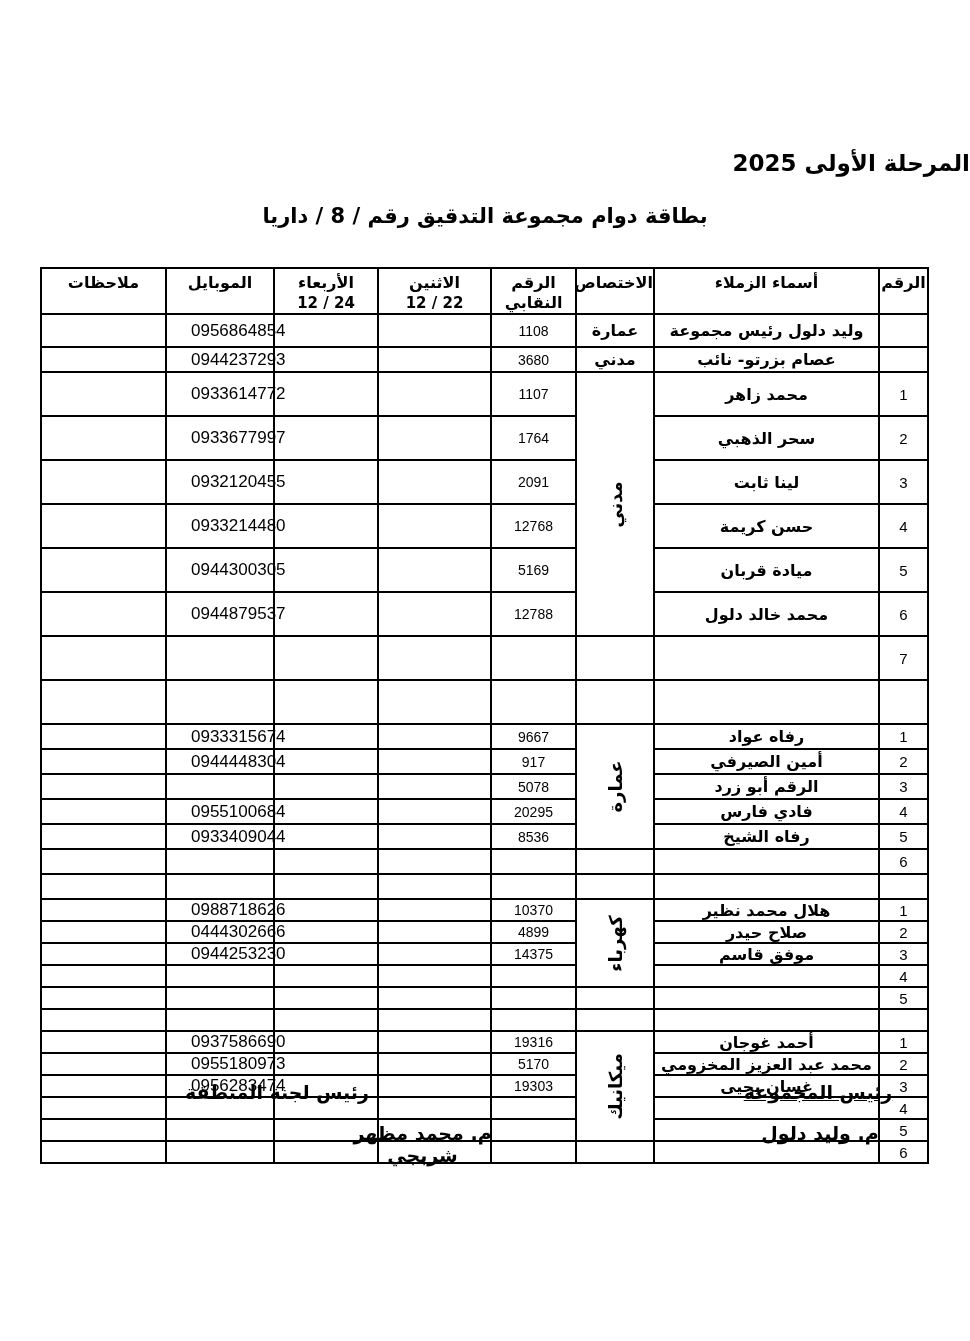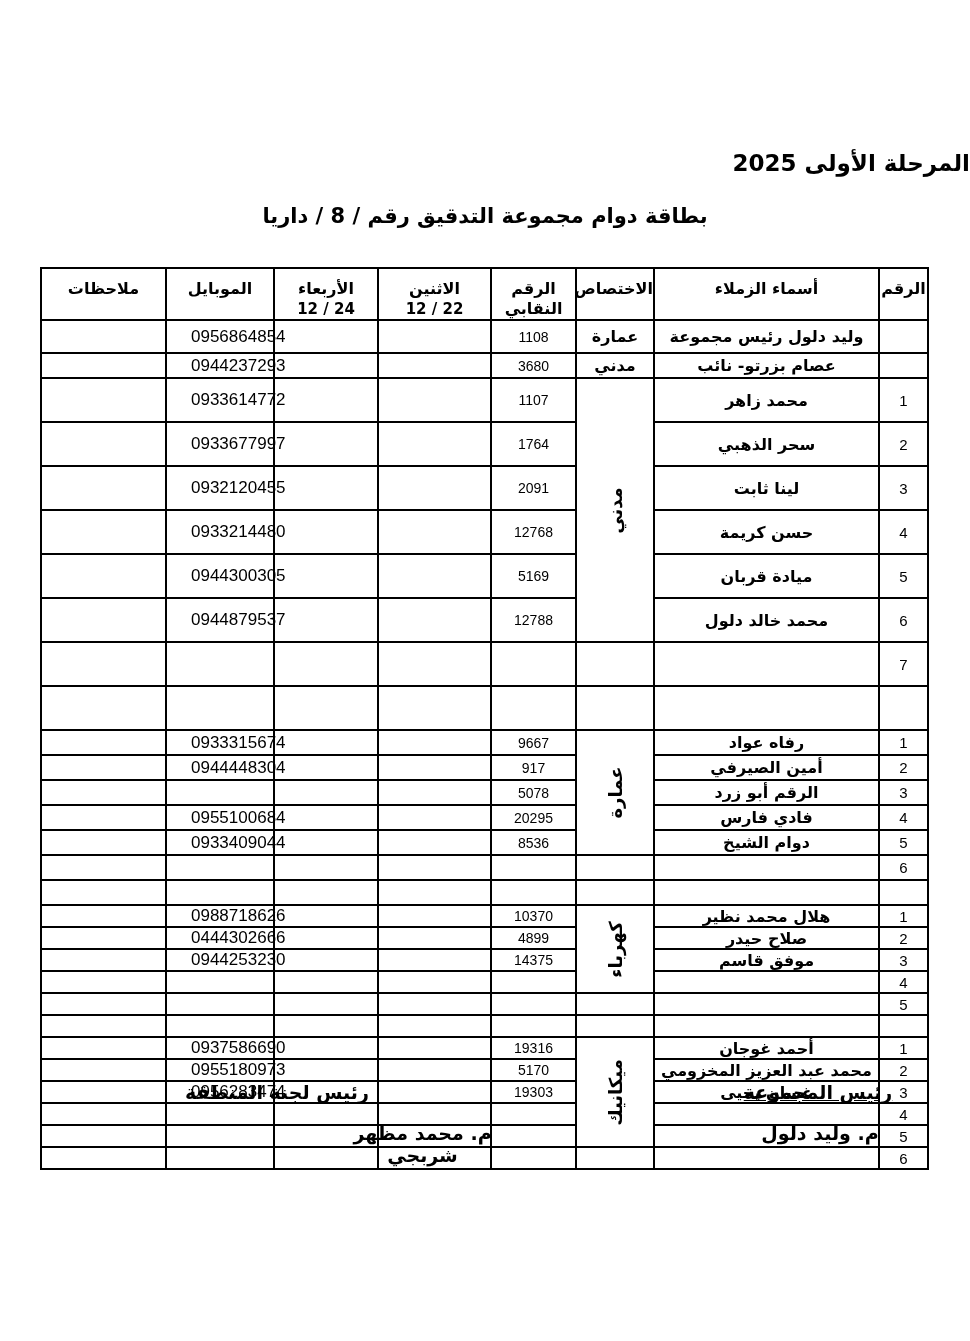--- a/index.html
+++ b/index.html
@@ -18,21 +18,21 @@
     text-align:center; direction:rtl;
     font-size:21px; font-weight:bold;
   }
   table.sheet {
     position:absolute; top:267px; left:40px; width:887px;
     border-collapse:collapse; table-layout:fixed; direction:rtl;
   }
   td, th { border:2px solid #000; overflow:visible; }
   th {
     vertical-align:top; text-align:center;
-    font-size:16px; font-weight:bold; padding-top:10px; height:40px;margin-left:40px;
+    font-size:16px; font-weight:bold; padding-top:4px; height:40px;margin-left:40px;
   }
   th span { display:block; line-height:1.25; }
   th .date { font-size:15px; margin-top:1px; }
   td { vertical-align:middle; }
   .c-num  { text-align:center; font-size:15px; font-family:"Liberation Sans", sans-serif; }
   .c-name { text-align:center; font-size:16px; font-weight:bold; }
   .c-spec { text-align:center; font-size:16px; font-weight:bold; }
   .c-spec.v span {
     display:inline-block; transform:rotate(-90deg);
     white-space:nowrap; font-size:18px; font-weight:bold;
@@ -220,21 +220,21 @@
           <td class="c-num">4</td>
           <td class="c-name">فادي فارس</td>
           <td class="c-union">20295</td>
           <td class="c-day"></td>
           <td class="c-day"></td>
           <td class="c-mobile">0955100684</td>
           <td class="c-notes"></td>
         </tr>
         <tr class="r-arch">
           <td class="c-num">5</td>
-          <td class="c-name">دوام الشيخ</td>
+          <td class="c-name">رفاه الشيخ</td>
           <td class="c-union">8536</td>
           <td class="c-day"></td>
           <td class="c-day"></td>
           <td class="c-mobile">0933409044</td>
           <td class="c-notes"></td>
         </tr>
         <tr class="r-arch">
           <td class="c-num">6</td>
           <td class="c-name"></td>
           <td class="c-spec" rowspan="1"><span></span></td>

